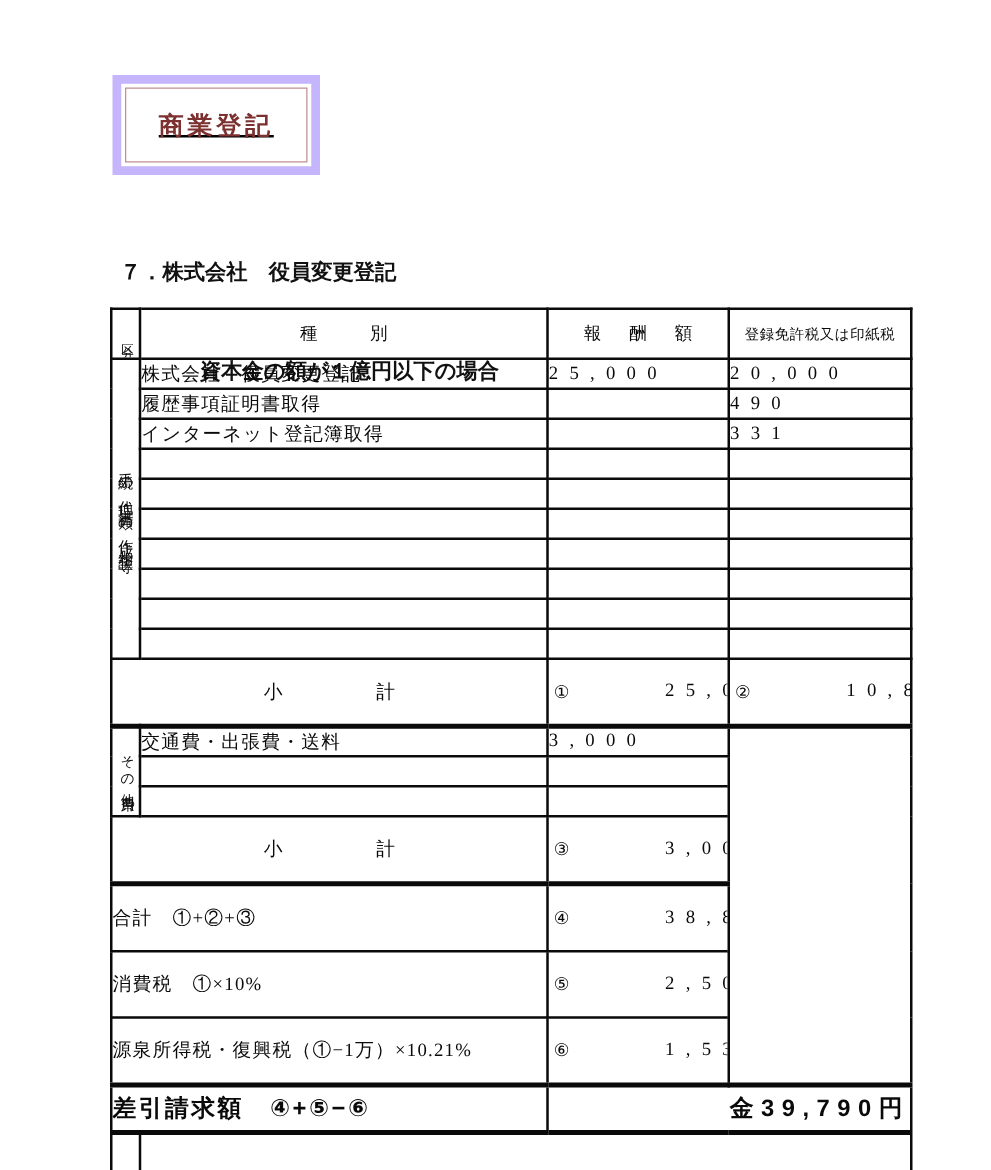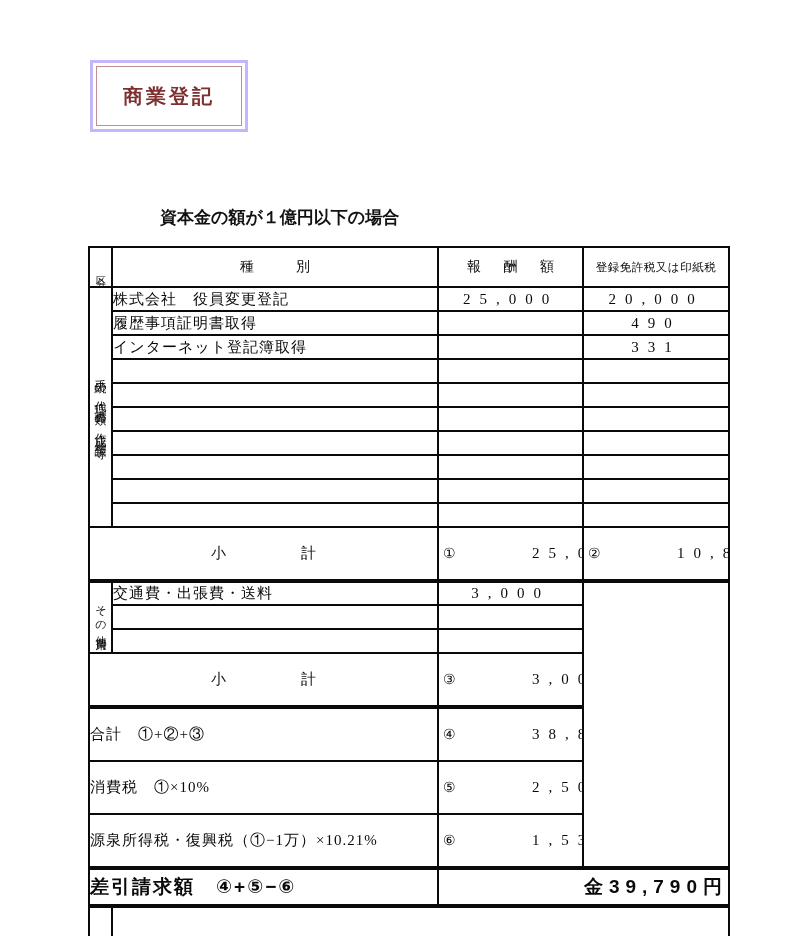--- a/index.html
+++ b/index.html
@@ -6,22 +6,22 @@
   body {
     width:793px; height:936px; position:relative;
     background:#ffffff; color:#000;
     font-family:"Liberation Serif","DejaVu Serif",serif;
   }
 
   
   .stamp-box {
     position:absolute; left:90px; top:60px;
     width:146px; height:60px;
-    border:3px solid #c4b5fd; padding:3px;
-    background:#fff; box-sizing:content-box;
+    border:7px solid #c4b5fd; padding:3px;
+    background:#fff; box-sizing:content-box;text-decoration:underline;
   }
   .stamp-inner {
     width:100%; height:100%; box-sizing:border-box;
     border:1px solid #c08f8f;
     display:flex; align-items:center; justify-content:center;
   }
   .stamp-text {
     font-family:"Liberation Sans","DejaVu Sans",sans-serif;
     font-weight:bold; font-size:20px; letter-spacing:3px;
     color:#7d3030; white-space:pre;
@@ -70,21 +70,21 @@
     line-height:1; white-space:pre;
   }
   .vcat-hdr  { font-size:10px; letter-spacing:2px; }
   .vcat-long { font-size:12px; letter-spacing:3px; }
   .vcat-mid  { font-size:11px; letter-spacing:2px; }
 
   
   .cell-label { text-align:left; padding-left:14px; letter-spacing:1px; white-space:pre; }
 
   
-  .cell-num { text-align:center; padding-right:6px; letter-spacing:9px; white-space:pre; }
+  .cell-num { text-align:left; padding-right:6px; letter-spacing:9px; white-space:pre; }
   .cell-num .mark { float:left; letter-spacing:0; padding-left:4px; font-size:14px; }
 
   
   .subtotal-label { text-align:center; letter-spacing:5em; text-indent:5em; white-space:pre; }
 
   
   .formula-label { text-align:left; padding-left:12px; letter-spacing:1px; white-space:pre;margin-left:45px; }
 
   
   tr.r-grand td {
@@ -97,20 +97,21 @@
 </head>
 <body>
 
 <div class="stamp-box">
   <div class="stamp-inner">
     <span class="stamp-text">商業登記</span>
   </div>
 </div>
 
 <div class="heading">
+  <div>７．株式会社　役員変更登記</div>
   <div class="heading-line2">資本金の額が１億円以下の場合</div>
 </div>
 
 <table class="fee">
   <colgroup>
     <col style="width:23px">
       <col style="width:326px">
       <col style="width:145px">
       <col style="width:146px">
   </colgroup>

